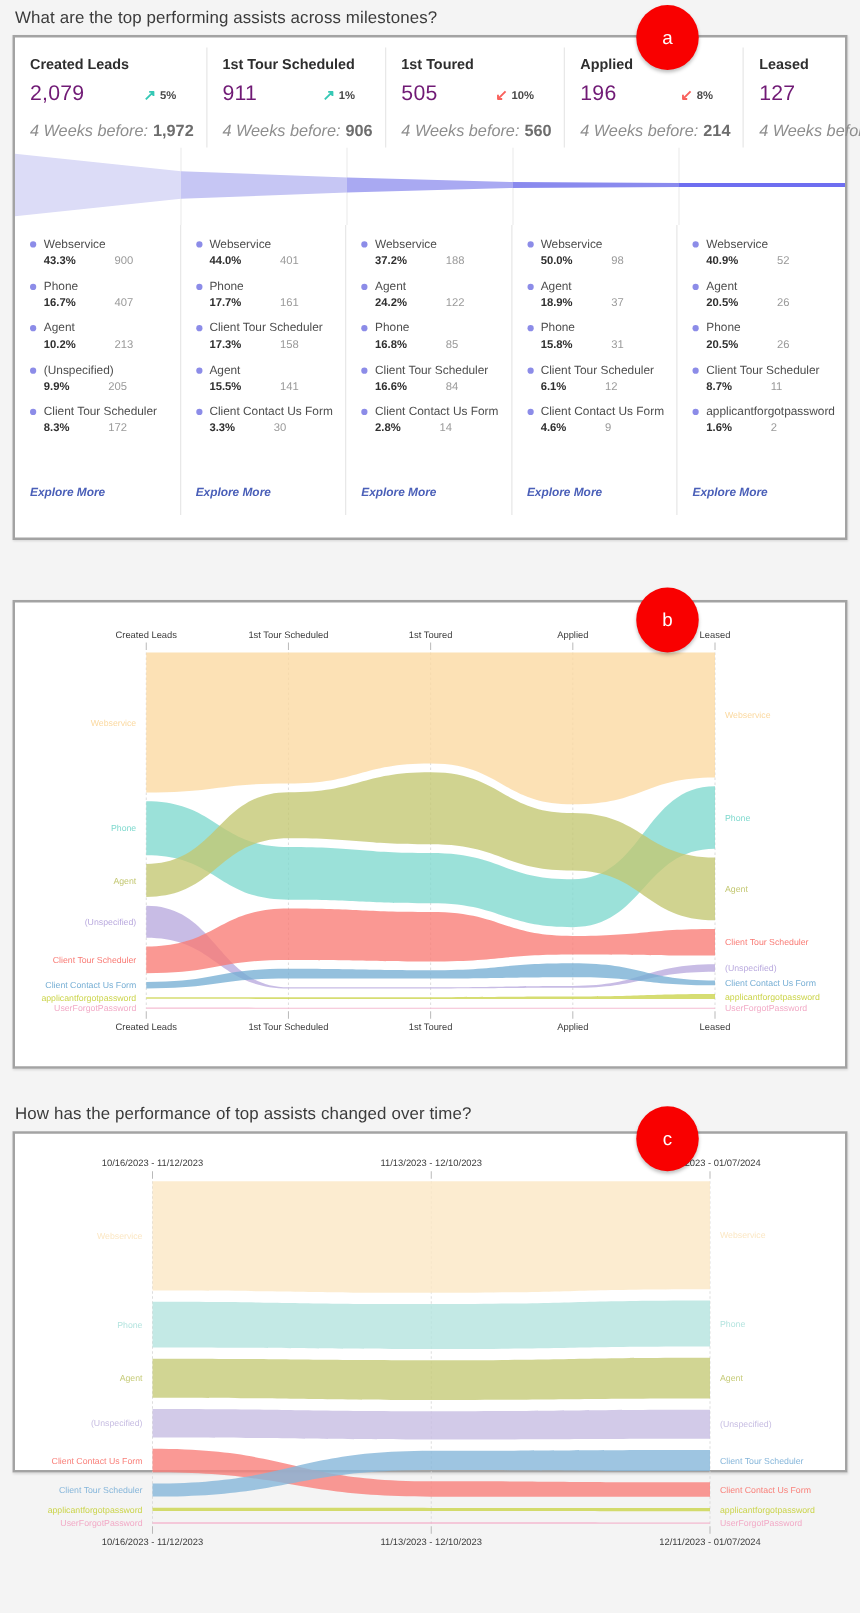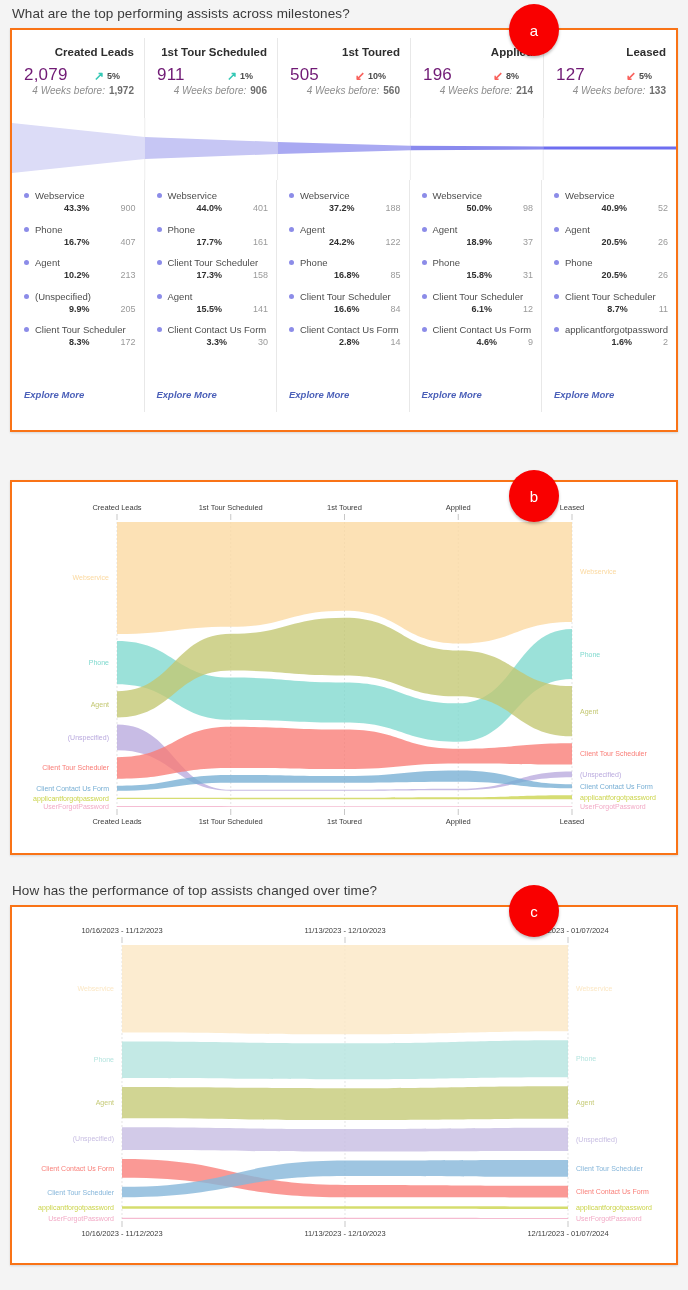--- a/index.html
+++ b/index.html
@@ -19,27 +19,26 @@
     padding: 0 0 0 12px;
     letter-spacing: .1px;
   }
   .s1-title { position: absolute; left: 0; top: 6px; }
   .s2-title { position: absolute; left: 0; top: 458px; }
   .s3-title { position: absolute; left: 0; top: 883px; }
 
   .panel {
     position: absolute;
     background: #ffffff;
-    border: 2px solid #f97316;
+    border: 2px solid #a3a3a3;
     box-shadow: 0 1px 2px rgba(0,0,0,.12);
-    text-align: right;
   }
   #panel-a { left: 10px; top: 28px; width: 668px; height: 404px; }
   #panel-b { left: 10px; top: 480px; width: 668px; height: 375px; }
-  #panel-c { left: 10px; top: 905px; width: 668px; height: 360px; }
+  #panel-c { left: 10px; top: 905px; width: 668px; height: 273px; }
 
   
   .badge {
     position: absolute;
     width: 50px; height: 52px;
     background: #f90000;
     border-radius: 50%;
     color: #fff;
     font-size: 15px;
     display: flex; align-items: center; justify-content: center;
@@ -68,21 +67,21 @@
     margin-bottom: 7px; white-space: nowrap;
   }
   .kpi-valrow { display: flex; align-items: baseline; }
   .kpi-value { font-size: 17px; color: #701a75; letter-spacing: .2px; }
   .kpi-delta { margin-left: auto; margin-right: 14px; font-size: 9px; font-weight: bold; display: flex; align-items: center; gap: 3px; white-space: nowrap; }
   .kpi-delta .arw { font-size: 12px; line-height: 1; }
   .up { color: #35c8b5; }
   .down { color: #f9615c; }
   .kpi-delta .pct { color: #4a4a4a; }
   .kpi-prev {
-    font-size: 10px; color: #8e8e8e; font-style: italic;
+    margin-top: 12px; font-size: 13px; color: #8e8e8e; font-style: italic;
     white-space: nowrap;
   }
   .kpi-prev b { font-style: normal; font-weight: bold; color: #6d6d6d; margin-left: 4px; }
 
   
   .funnel-wrap { position: relative; height: 62px; margin: 0; }
   .funnel-wrap svg { display: block; }
 
   
   .lists-row { display: flex; height: 232px; }

